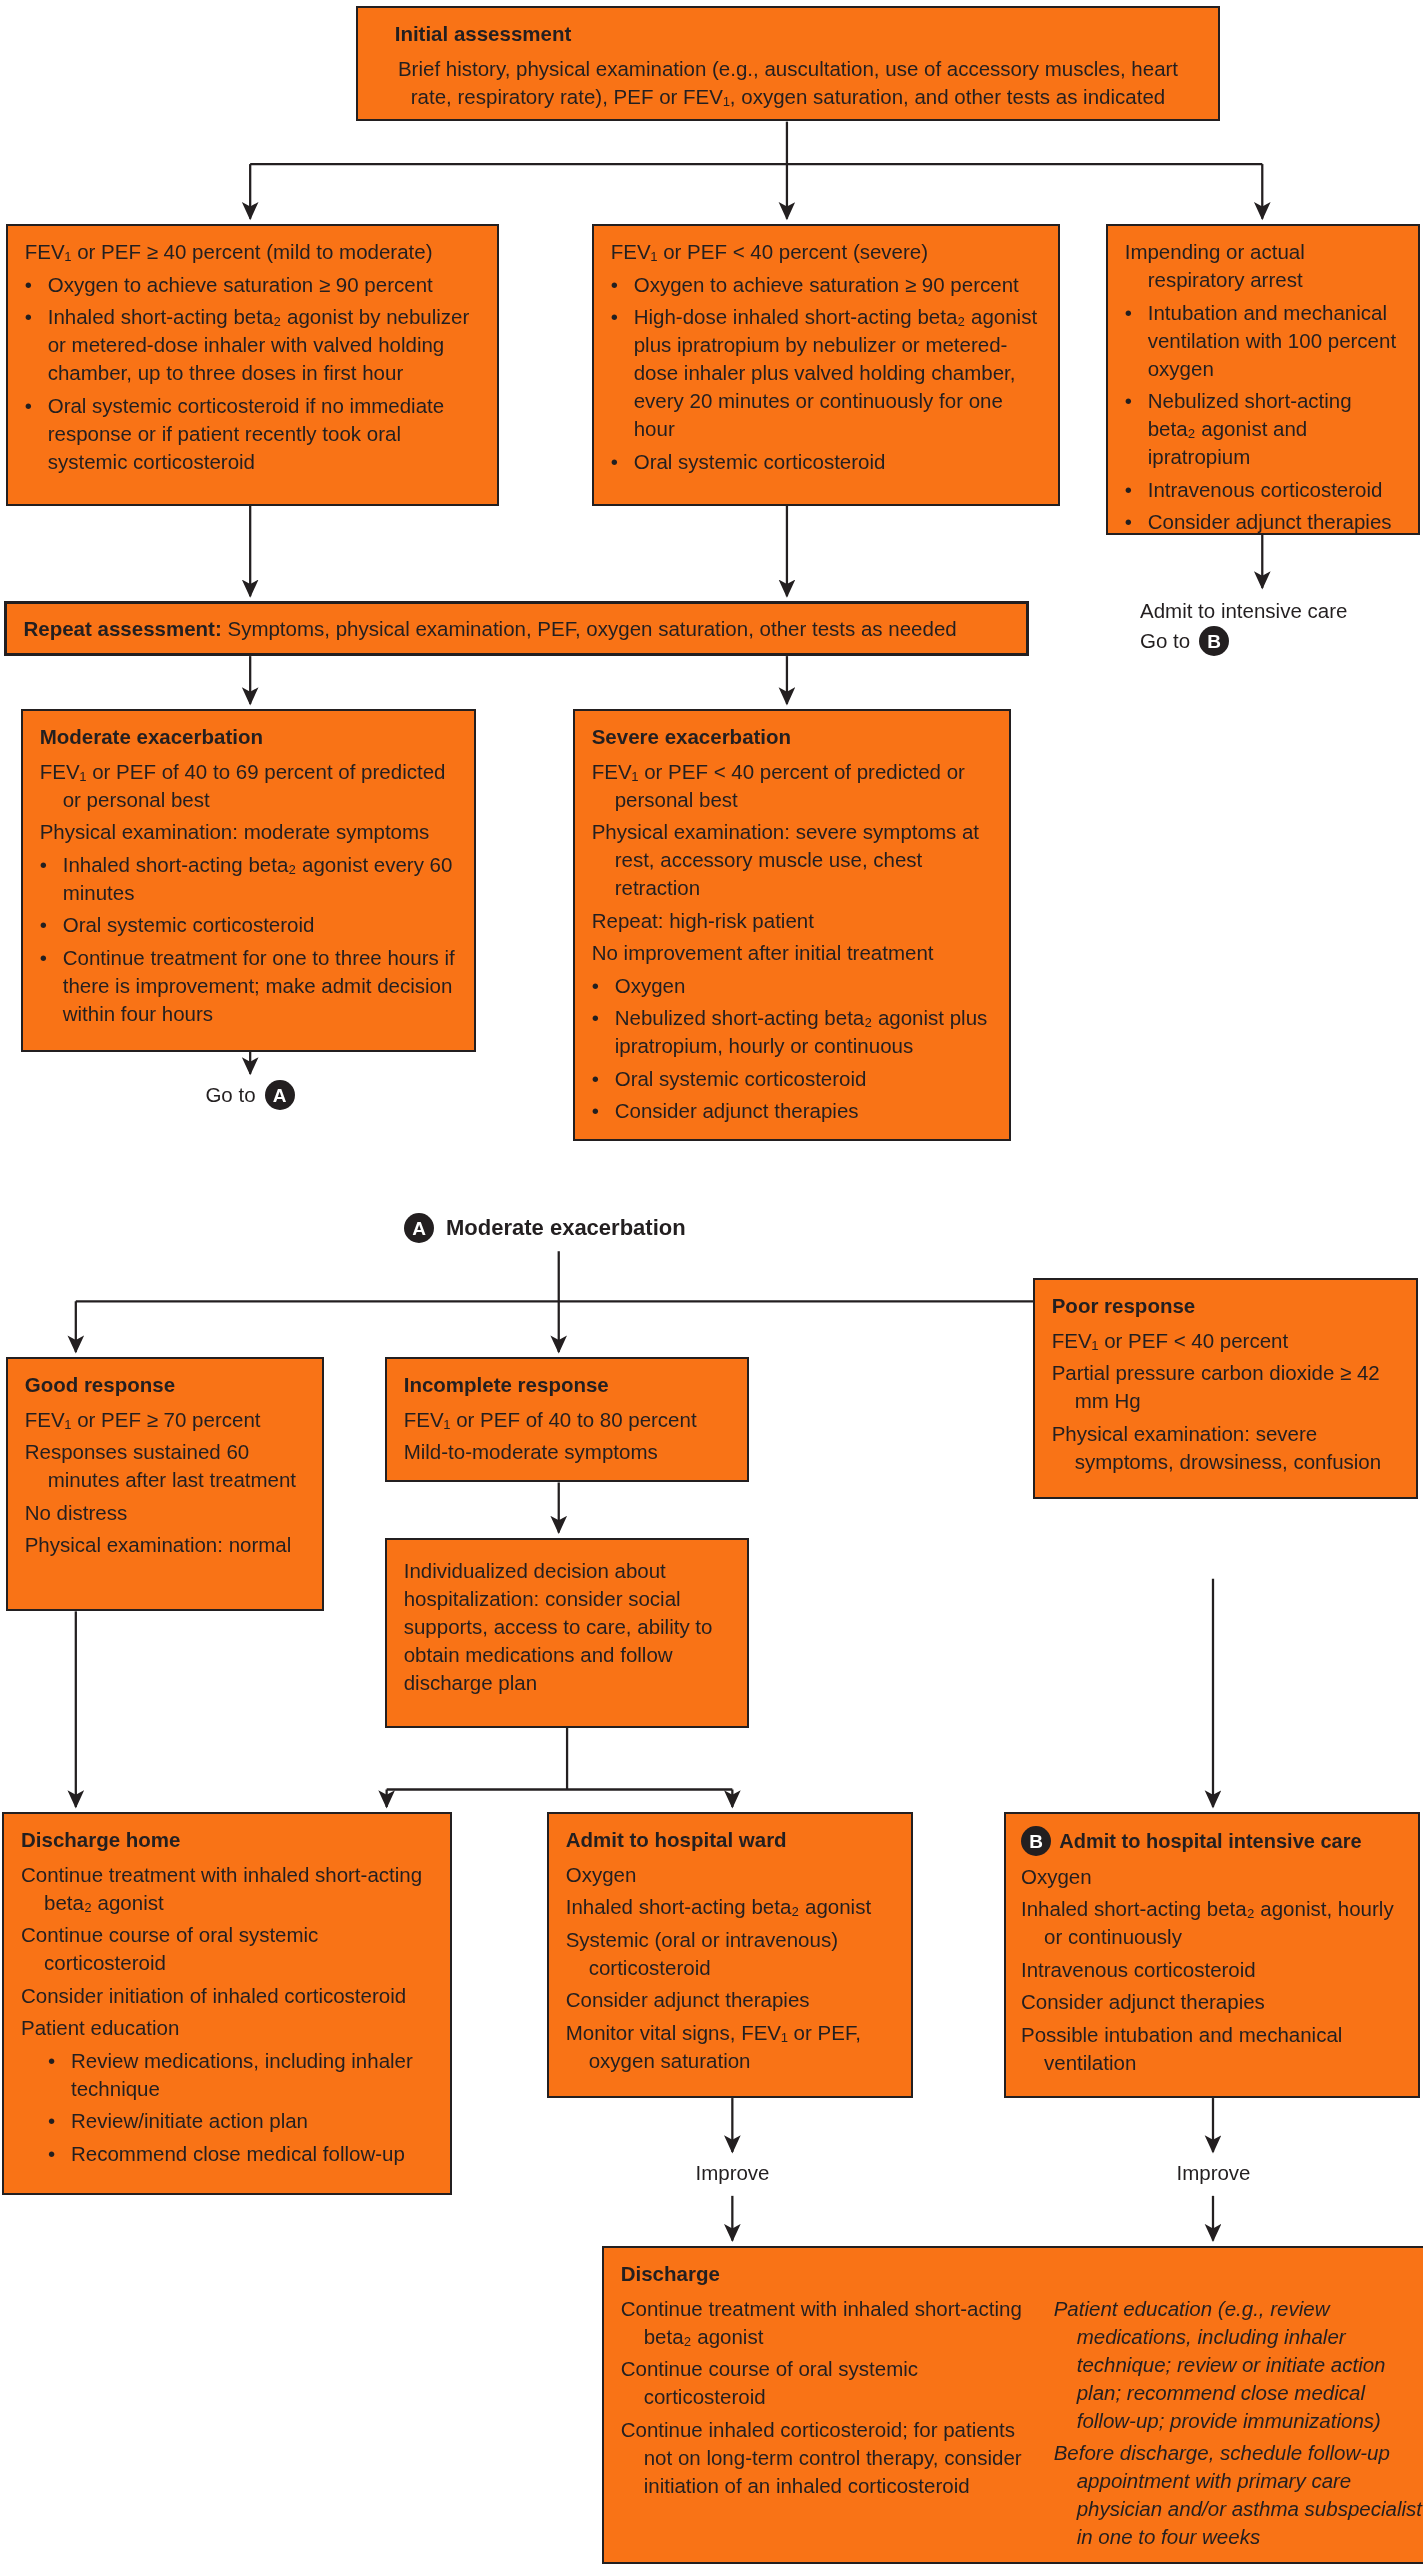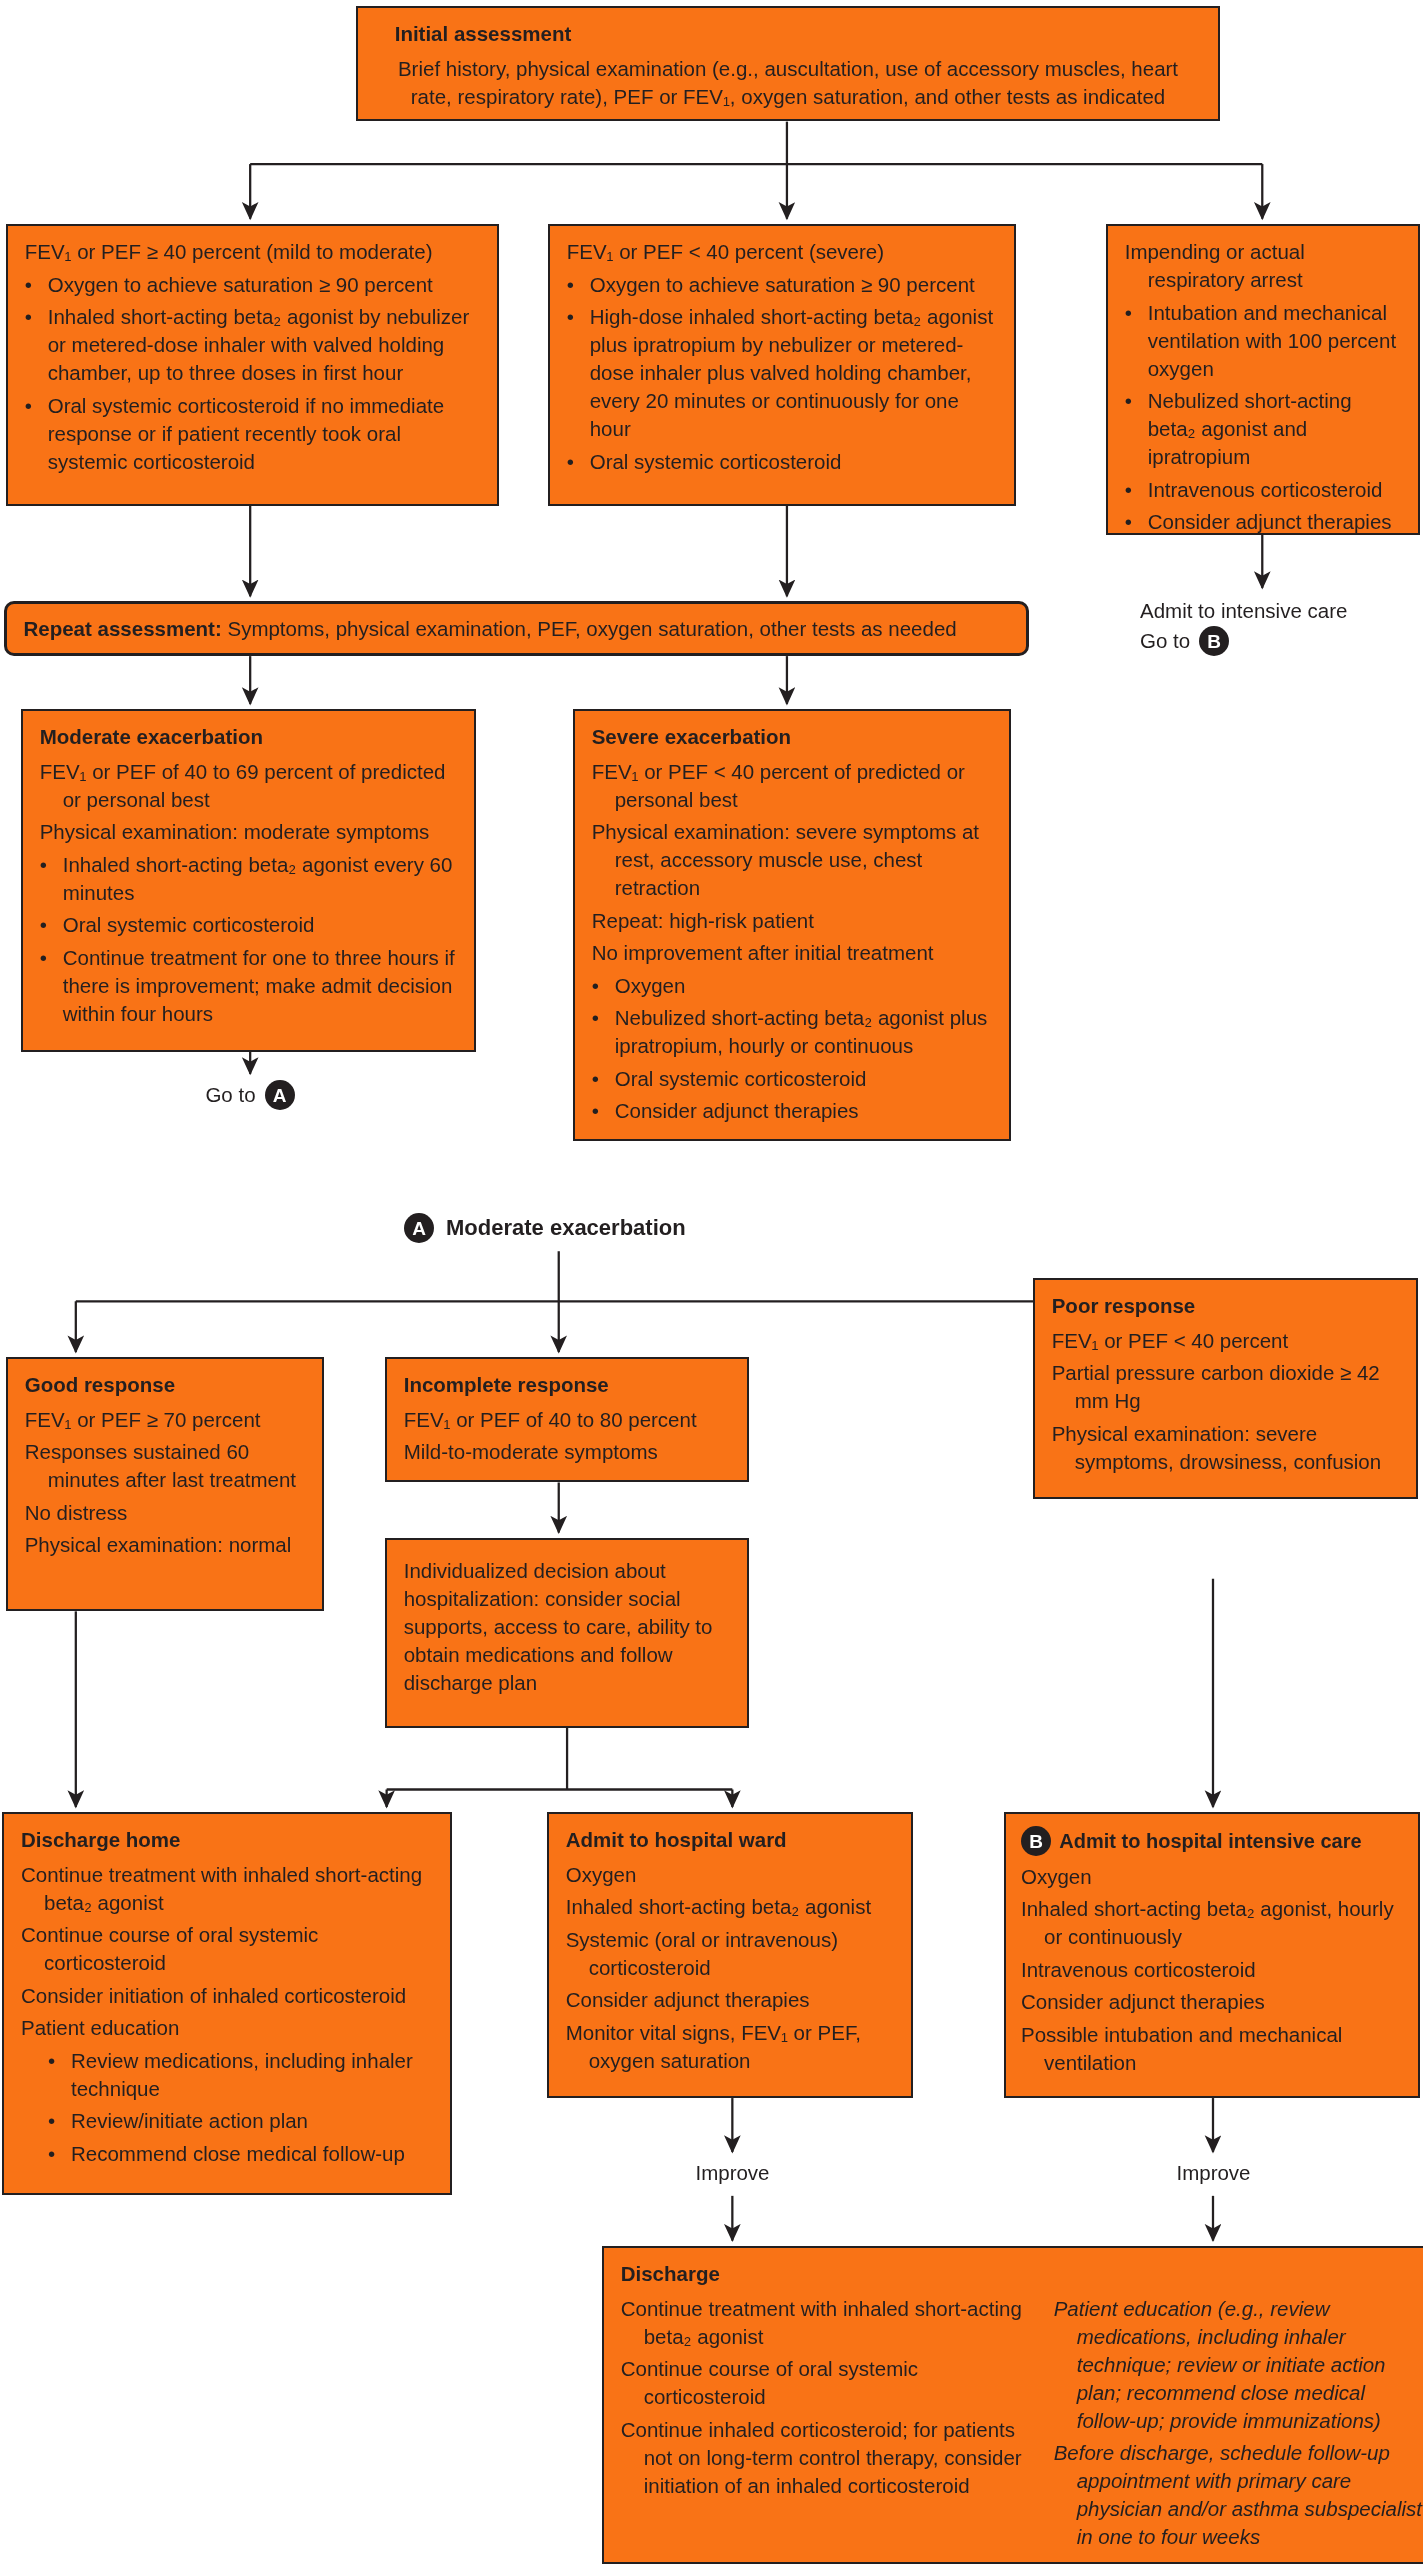--- a/index.html
+++ b/index.html
@@ -16,23 +16,23 @@
   .box .title{font-weight:bold;margin-bottom:6.8px;display:flex;align-items:center;gap:10px;}
   .item{margin:0 0 4.5px 0;padding-left:23px;text-indent:-23px;}
   .item:last-child{margin-bottom:0;}
   .item .marker{display:inline-block;width:23px;text-indent:0;}
   .item.ind{margin-left:27px;}
   .item.flush{padding-left:0;text-indent:0;}
   .centerbody{text-align:center;}
   #box-initial{left:356px;top:6px;width:864px;height:115px;}
   #box-initial .title{margin-left:20px;}
   #box-mild{left:6px;top:224px;width:493px;height:282px;}
-  #box-severe1{left:548px;top:224px;width:468px;height:282px;}
+  #box-severe1{left:592px;top:224px;width:468px;height:282px;}
   #box-arrest{left:1106px;top:224px;width:314px;height:311px;}
-  #bar-repeat{left:3.8px;top:601px;width:1025px;height:55px;border-width:3px;display:flex;align-items:center;padding:0 7.6px 0 16.7px;border-radius:10px;}
+  #bar-repeat{left:3.8px;top:601px;width:1025px;height:55px;border-width:3px;display:flex;align-items:center;padding:0 7.6px 0 16.7px;}
   #box-moderate{left:21px;top:709px;width:455px;height:343px;}
   #box-severe2{left:573px;top:709px;width:438px;height:432px;}
   #box-good{left:6px;top:1357px;width:318px;height:254px;}
   #box-incomplete{left:385px;top:1357px;width:364px;height:125px;}
   #box-poor{left:1033px;top:1278px;width:385px;height:221px;}
   #box-indiv{left:385px;top:1538px;width:364px;height:190px;padding-top:16.7px;}
   #box-home{left:2.3px;top:1812px;width:450px;height:383px;}
   #box-ward{left:547px;top:1812px;width:366px;height:286px;}
   #box-icu{left:1004px;top:1812px;width:416px;height:286px;padding-left:15px;padding-right:13.6px;}
   #box-icu .title{font-size:20px;gap:8.3px;}

